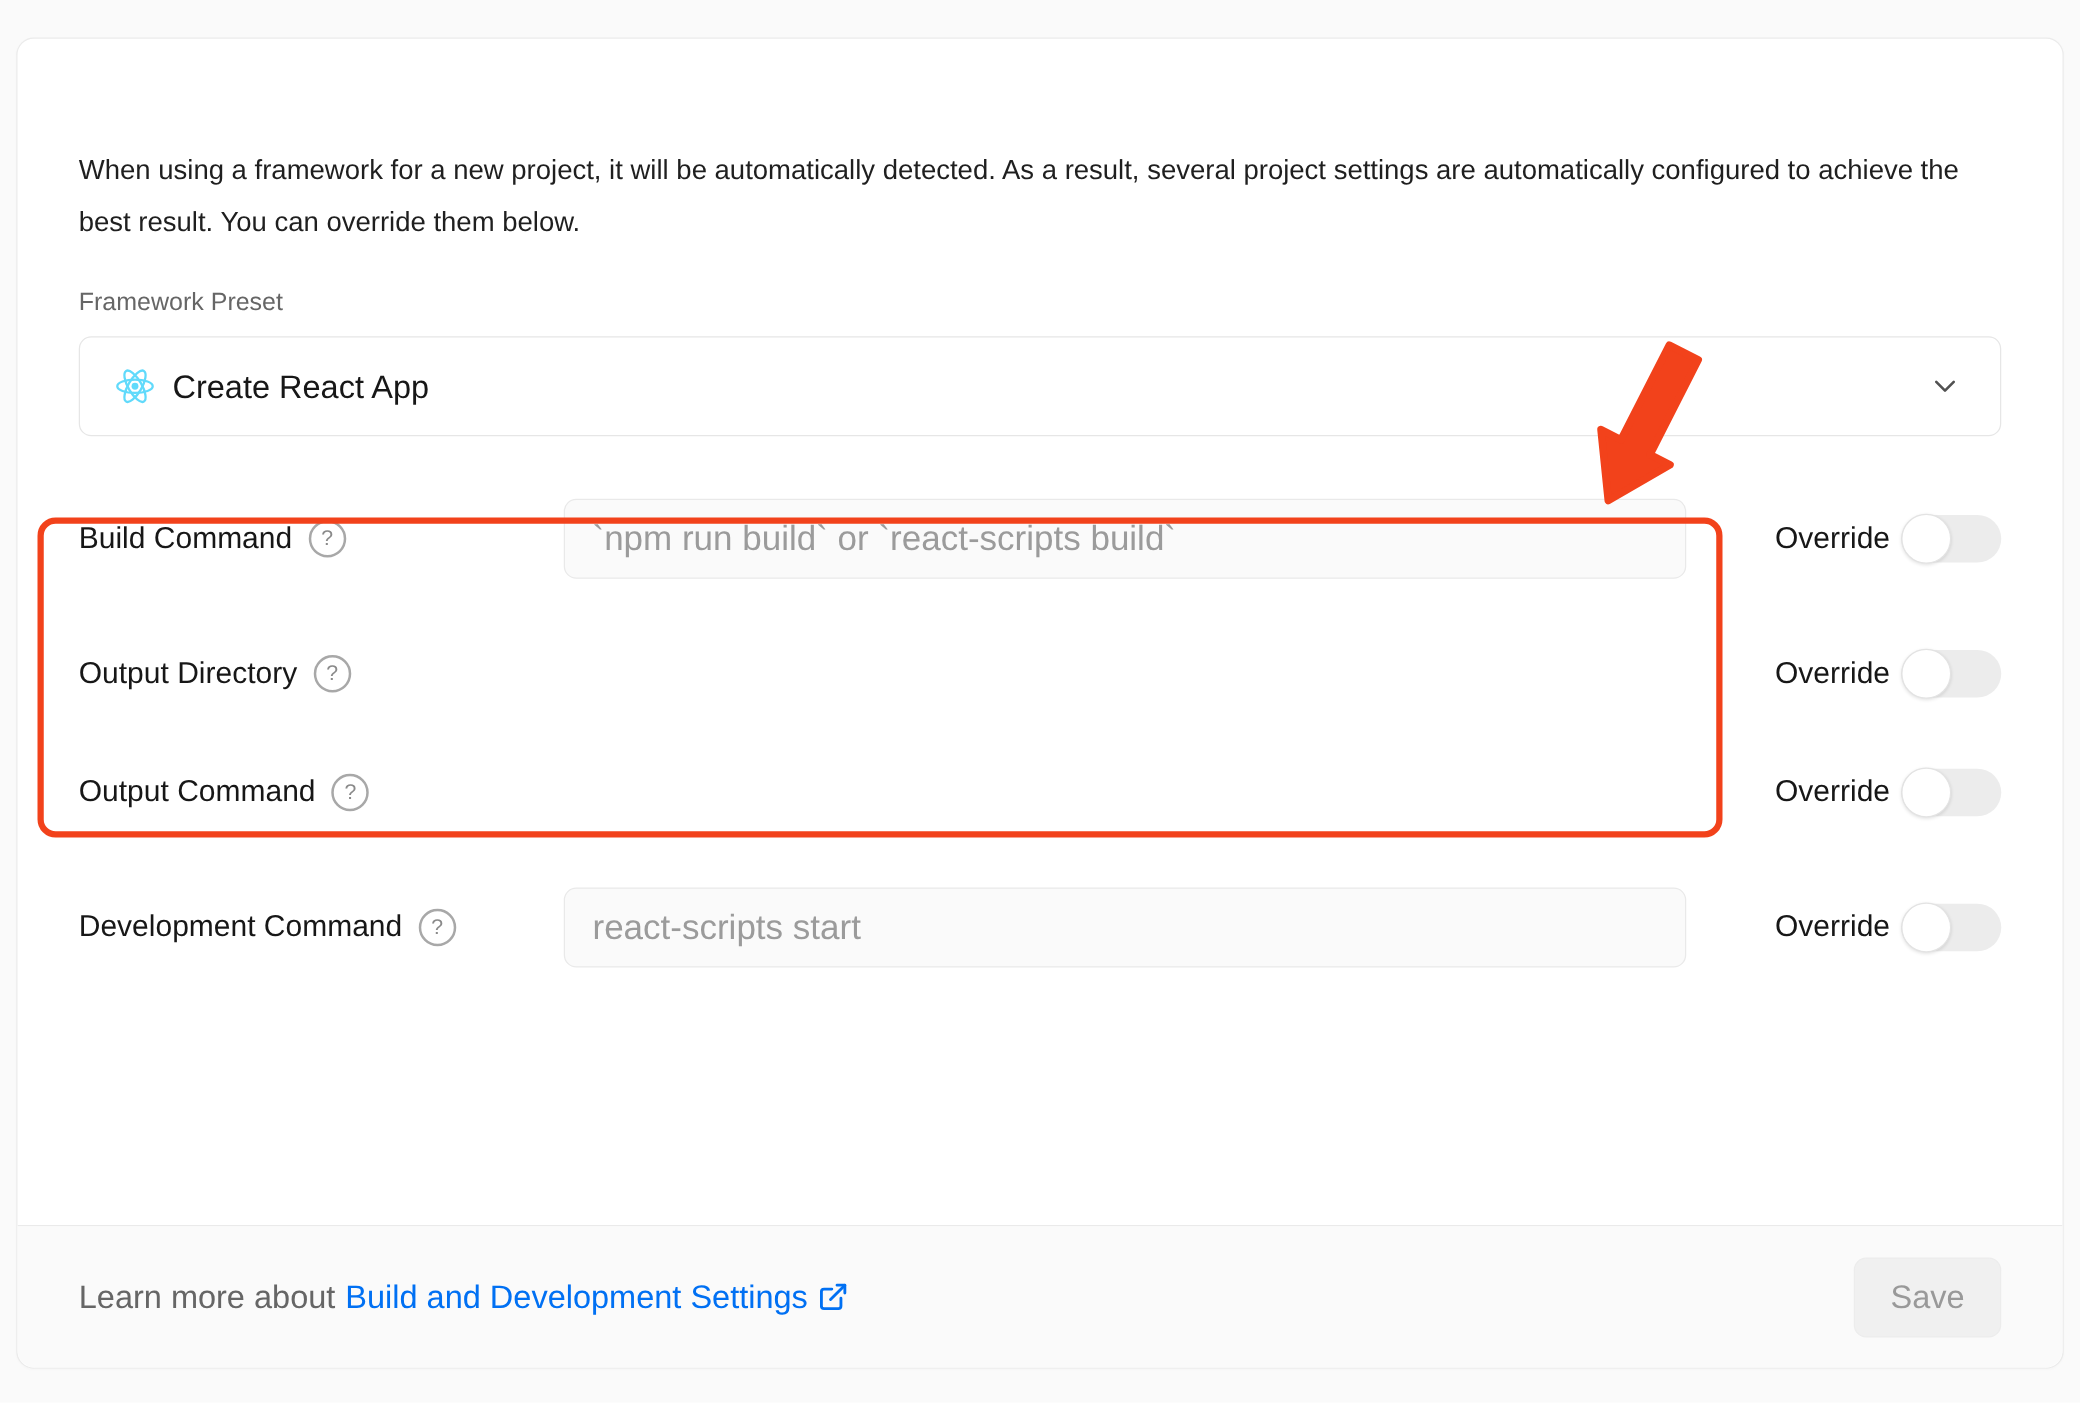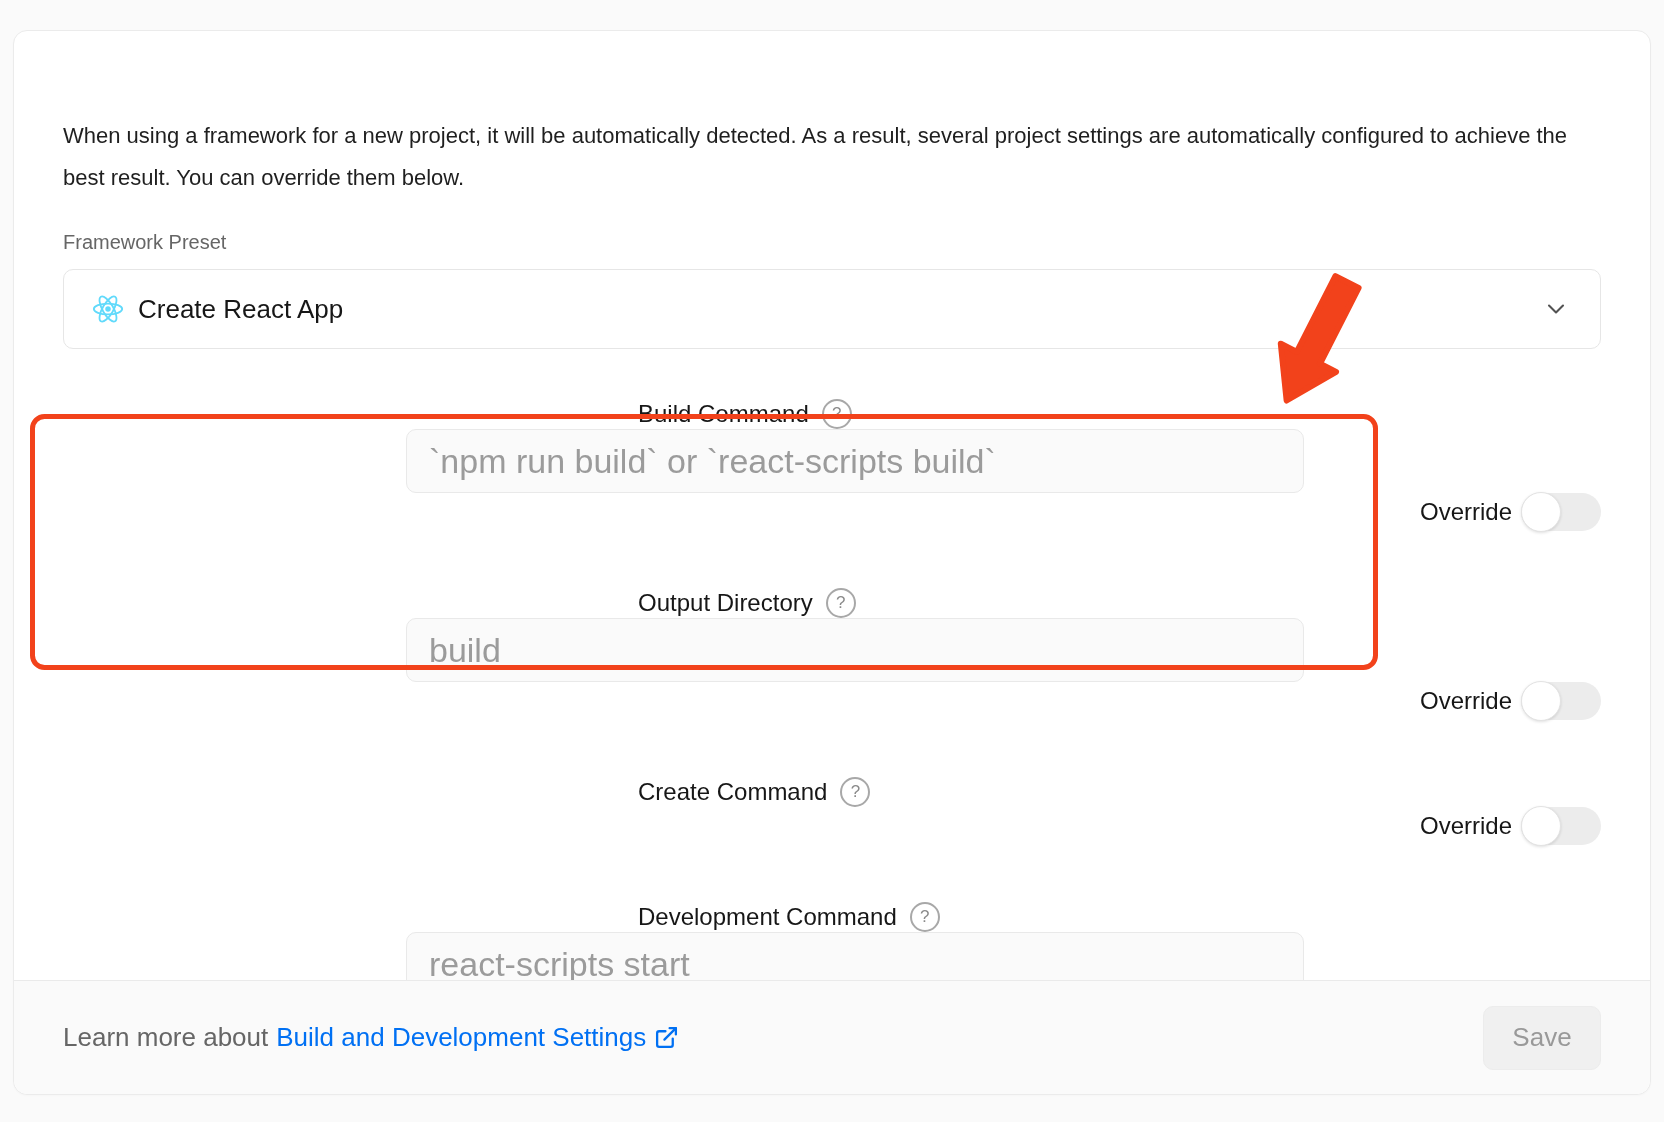--- a/index.html
+++ b/index.html
@@ -53,21 +53,20 @@
   .framework-select .fw-name {
     margin-left: 14px;
     font-size: 26px;
     color: #171717;
   }
   .framework-select .chevron { margin-left: auto; display: flex; }
   .settings-row {
     display: flex;
     align-items: center;
     margin-top: 57px;
-    flex-direction: column;
   }
   .settings-row.first { margin-top: 50px; }
   .row-label {
     width: 388px;
     display: flex;
     align-items: center;
     font-size: 24px;
     color: #171717;
     flex-shrink: 0;
   }
@@ -84,25 +83,24 @@
     flex-shrink: 0;
     cursor: default;
   }
   .row-input {
     width: 898px;
     height: 64px;
     border: 1px solid #e9e9e9;
     border-radius: 10px;
     background: #fafafa;
     padding: 0 22px;
-    font-size: 34px;
+    font-size: 28px;
     font-family: "Liberation Sans", sans-serif;
     color: #171717;
     outline: none;
-    margin-left: 46px;
   }
   .row-input::placeholder { color: #9b9b9b; }
   .override-group {
     margin-left: auto;
     display: flex;
     align-items: center;
     gap: 9px;
   }
   .override-label { font-size: 24px; color: #171717; }
   .toggle {
@@ -203,32 +201,31 @@
             <span class="knob"></span>
           </button>
       </div>
     </div>
 
     <div class="settings-row">
       <div class="row-label">
         <span>Output Directory</span>
         <span class="help-icon">?</span>
       </div>
-      <input class="row-input" type="text" placeholder="build" style="">
       <div class="override-group">
         <span class="override-label">Override</span>
         <button class="toggle" aria-checked="false">
             <span class="knob"></span>
           </button>
       </div>
     </div>
 
     <div class="settings-row">
       <div class="row-label">
-        <span>Create Command</span>
+        <span>Output Command</span>
         <span class="help-icon">?</span>
       </div>
       <div class="override-group">
         <span class="override-label">Override</span>
         <button class="toggle" aria-checked="false">
             <span class="knob"></span>
           </button>
       </div>
     </div>
 

